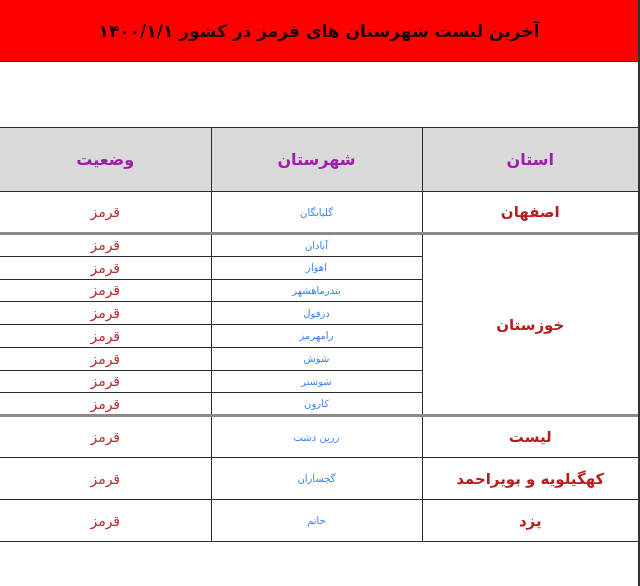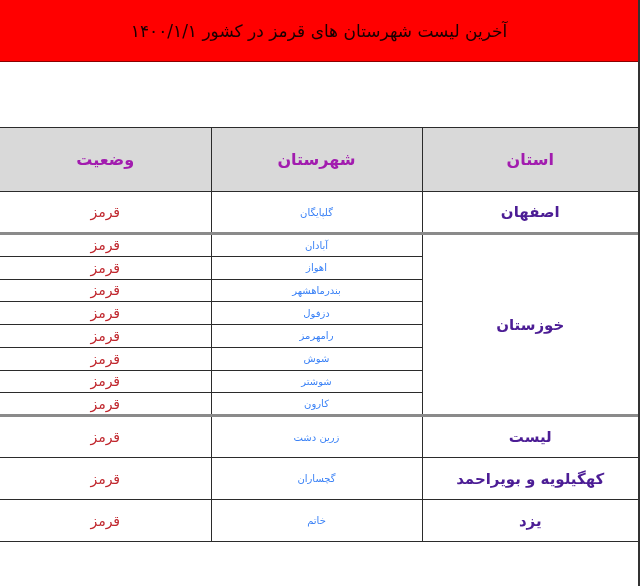--- a/index.html
+++ b/index.html
@@ -5,21 +5,21 @@
     * { box-sizing: border-box; margin: 0; padding: 0; }
     html, body { width: 640px; height: 586px; background: #ffffff; overflow: hidden; }
     body { font-family: "DejaVu Sans", sans-serif; direction: rtl; color: #111; position: relative; }
 
     .page { position: absolute; left: 0; top: 0; width: 640px; height: 586px; border-right: 2px solid #333; }
 
     .title-bar {
       position: absolute; left: 0; top: 0; width: 638px; height: 62px;
       background: #ff0000; border-bottom: 1px solid #8a0000;
       display: flex; align-items: center; justify-content: center;
-      font-size: 17px; font-weight: normal; color: #1a0000;
+      font-size: 17px; font-weight: bold; color: #1a0000;
     }
     .notice-bar {
       position: absolute; left: 0; top: 63px; width: 638px; height: 64px;
       background: #ff0000;
       display: flex; align-items: center; justify-content: flex-start;
       padding-right: 6px;
       font-size: 13px; color: #2a0000; white-space: nowrap;
     }
 
     table.grid {
@@ -28,21 +28,21 @@
     }
     table.grid th, table.grid td {
       border: 1px solid #2b2b2b; text-align: center; vertical-align: middle;
       padding: 0;
     }
     table.grid th {
       background: #d9d9d9; height: 64px; font-size: 16px; font-weight: bold; color: #a21caf;
     }
     table.grid tr > *:first-child { border-right: none; }
     table.grid tr > *:last-child { border-left: none; }
-    td.province { font-weight: bold; font-size: 15px; color: #4c1d95; }
+    td.province { font-weight: bold; font-size: 15px; color: #b91c1c; }
     td.county { font-size: 10px; color: #3b82f6; }
     td.status { font-size: 14px; color: #c0262d; }
     tr.tall td { height: 42px; }
     tr.small td { height: 22.75px; }
     tr.group-start td { border-top: 3px solid #8a8a8a; }
 
     .footer-bar {
       position: absolute; left: 0; top: 543px; width: 638px; height: 43px;
       background: #ff0000; border-top: 1px solid #8a0000;
       display: flex; align-items: center; justify-content: center;

